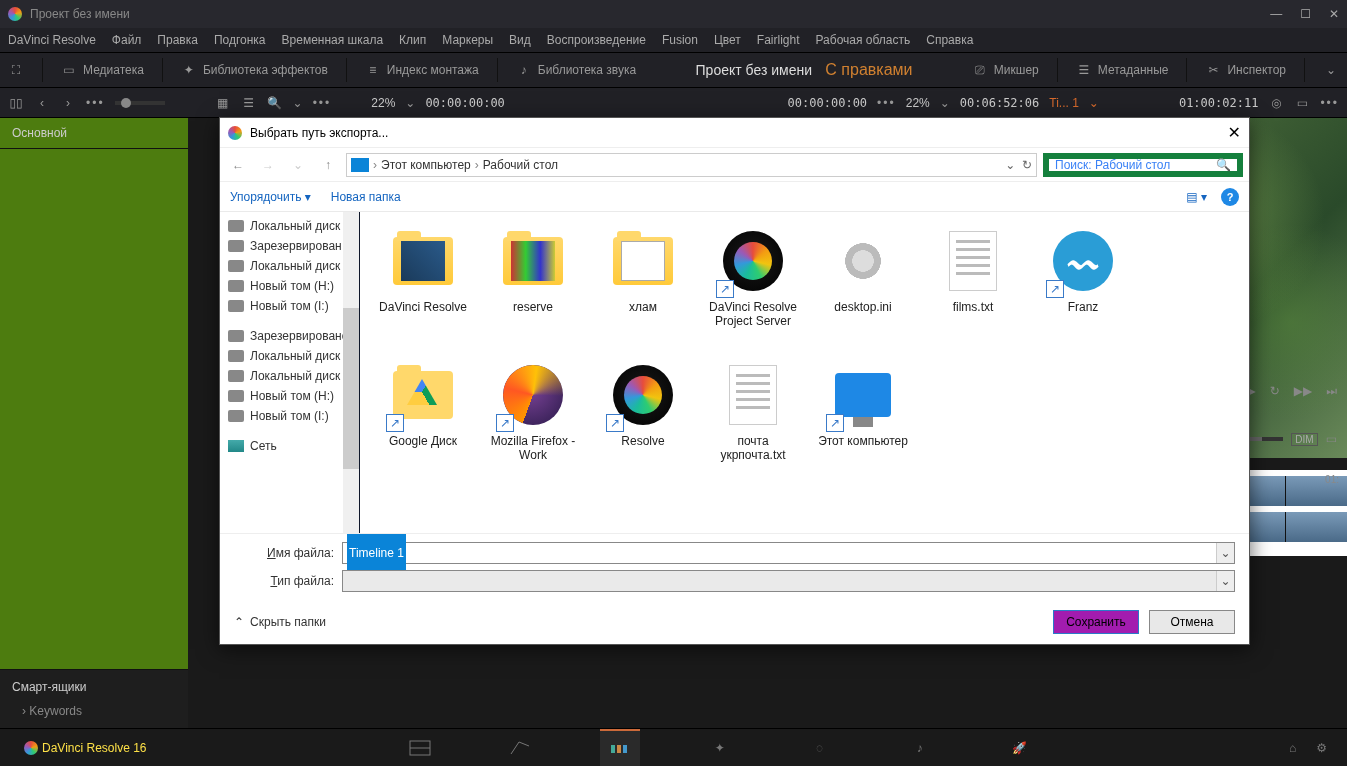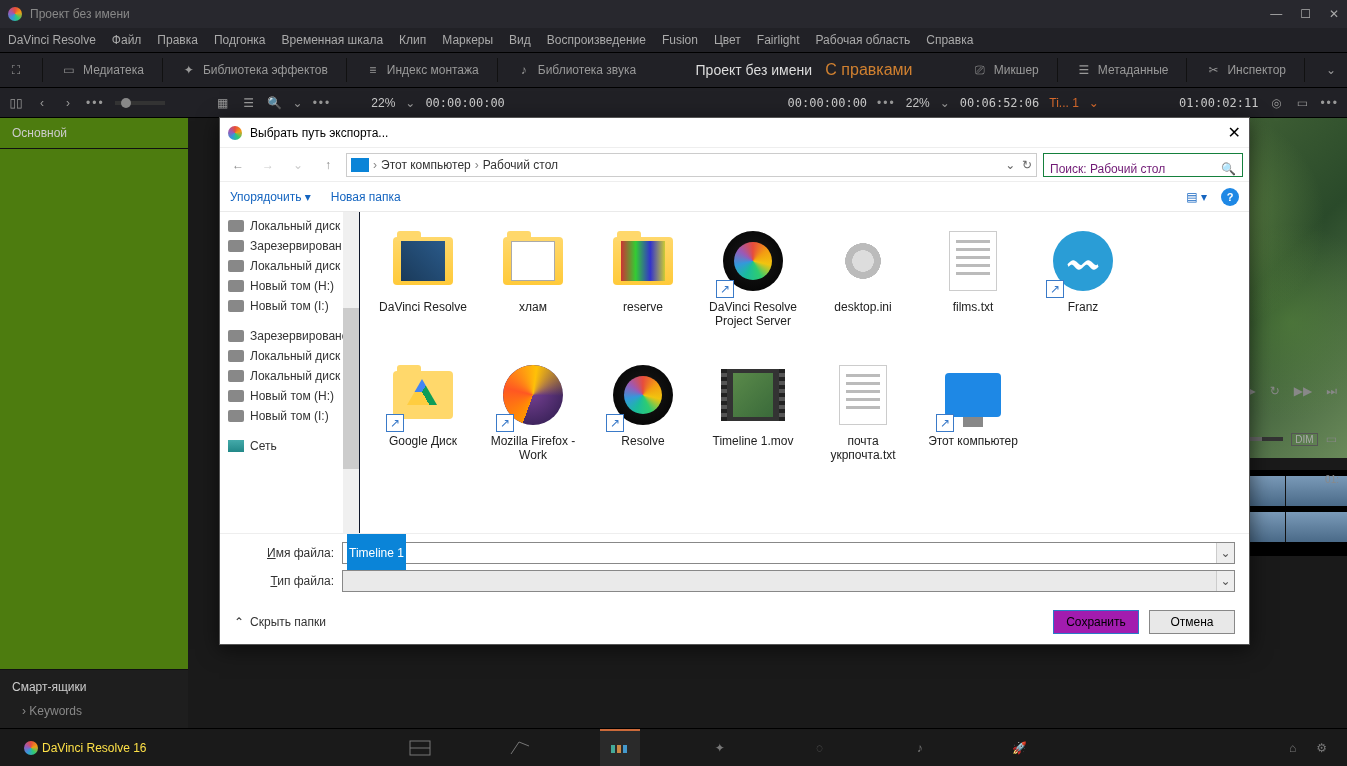--- a/index.html
+++ b/index.html
@@ -24,21 +24,21 @@
 .leftpanel{width:188px;background:#4d7c0f}
 .leftpanel .hdr{padding:8px 12px;color:#ccc;border-bottom:1px solid #111}
 .center{flex:1;position:relative;background:#1a1a1a}
 .rightpreview{position:absolute;right:0;top:118px;width:187px;height:340px;background:linear-gradient(135deg,#3a5a2a,#2a4a3a,#6a7a4a)}
 .rightpreview .grass{position:absolute;inset:0;background:radial-gradient(circle at 30% 30%,rgba(120,160,80,.6),transparent 40%),radial-gradient(circle at 70% 60%,rgba(90,140,60,.5),transparent 40%),linear-gradient(135deg,#4a6a3a,#2a4a2a,#6a8a5a)}
 .playctrls{position:absolute;right:10px;top:384px;display:flex;gap:14px;color:#888;align-items:center}
 .volrow{position:absolute;right:10px;top:432px;display:flex;gap:8px;color:#888;align-items:center}
 .volrow .bar{width:70px;height:4px;background:#333;position:relative}
 .volrow .bar::after{content:"";position:absolute;left:0;top:0;height:100%;width:70%;background:#666}
 .dim{font-size:10px;color:#aaa;border:1px solid #555;padding:0 3px}
-.strips{position:absolute;right:0;top:470px;width:187px;height:86px;background:#000000}
+.strips{position:absolute;right:0;top:470px;width:187px;height:86px;background:#ffffff}
 .strips .strip{height:30px;background:#2a2a2a;margin-top:6px;display:flex;overflow:hidden}
 .strips .frame{flex:1;background:linear-gradient(#7a9ab8,#4a6a88);border-left:1px solid #111}
 .strips .tick{position:absolute;right:8px;top:4px;color:#888;font-size:10px}
 .bottombar{height:38px;background:#1a1a1a;display:flex;align-items:center;border-top:1px solid #000}
 .bottombar .appname{color:#fde047;padding:0 24px;display:flex;align-items:center;gap:4px}
 .bottombar .pages{flex:1;display:flex;justify-content:center;gap:60px}
 .bottombar .pgbtn{width:40px;height:38px;display:flex;align-items:center;justify-content:center;color:#777}
 .bottombar .pgbtn.active{background:#2a2a2a;border-top:2px solid #cc6a3a}
 .bottombar .rbtns{display:flex;gap:20px;padding:0 20px;color:#777}
 
@@ -46,21 +46,21 @@
 .dlg-title{height:30px;background:#fff;display:flex;align-items:center;padding:0 8px;border-bottom:1px solid #eee}
 .dlg-title .logo{width:14px;height:14px;border-radius:50%;background:conic-gradient(#e74c3c,#f39c12,#2ecc71,#3498db,#9b59b6,#e74c3c);margin-right:8px}
 .dlg-title .close{margin-left:auto;font-size:16px;cursor:pointer}
 .dlg-nav{height:34px;display:flex;align-items:center;padding:0 6px;gap:6px;border-bottom:1px solid #eee}
 .navbtn{width:24px;height:24px;display:flex;align-items:center;justify-content:center;color:#888}
 .addrbar{flex:1;border:1px solid #ccc;height:24px;display:flex;align-items:center;padding:0 4px;gap:4px;font-size:12px}
 .addrbar .monitor{width:18px;height:14px;background:#0a84d8;display:inline-block}
 .addrbar .crumb{color:#333}
 .addrbar .sep{color:#888}
 .addrbar .drop{margin-left:auto;color:#666}
-.searchbox{width:200px;border:1px solid #15803d;height:24px;display:flex;align-items:flex-end;padding:0 6px;color:#701a75}
+.searchbox{width:200px;border:6px solid #15803d;height:24px;display:flex;align-items:center;padding:0 6px;color:#3b82f6}
 .searchbox .mag{margin-left:auto}
 .dlg-toolbar{height:30px;display:flex;align-items:center;padding:0 10px;gap:20px;border-bottom:1px solid #eaeaea}
 .dlg-toolbar .org{color:#1565c0}
 .dlg-toolbar .newf{color:#1565c0}
 .dlg-toolbar .right{margin-left:auto;display:flex;align-items:center;gap:14px;color:#1565c0}
 .helpico{width:18px;height:18px;border-radius:50%;background:#1e88e5;color:#fff;display:flex;align-items:center;justify-content:center;font-weight:bold;font-size:11px}
 .dlg-body{flex:1;display:flex;overflow:hidden}
 .dlg-side{width:140px;border-right:1px solid #0f172a;overflow-y:auto;padding:4px 0;position:relative}
 .dlg-side .item{display:flex;align-items:center;gap:6px;padding:3px 8px;white-space:nowrap;overflow:hidden;color:#333}
 .dlg-side .hdd{width:16px;height:12px;background:#888;display:inline-block;border-radius:2px}
@@ -383,32 +383,32 @@
           <div class="icn">
             <div class="folder open">
               <div class="inner" style="background:linear-gradient(45deg,#1a3a5a,#2a5a8a)"></div>
             </div>
           </div>
           <div class="lbl">DaVinci Resolve</div>
         </div>
         <div class="fileitem">
           <div class="icn">
             <div class="folder open">
+              <div class="inner" style="background:linear-gradient(90deg,#c33,#3c3,#33c,#cc3)"></div>
+            </div>
+          </div>
+          <div class="lbl">reserve</div>
+        </div>
+        <div class="fileitem">
+          <div class="icn">
+            <div class="folder open">
               <div class="inner" style="background:#fff;border:1px solid #aaa"></div>
             </div>
           </div>
           <div class="lbl">хлам</div>
-        </div>
-        <div class="fileitem">
-          <div class="icn">
-            <div class="folder open">
-              <div class="inner" style="background:linear-gradient(90deg,#c33,#3c3,#33c,#cc3)"></div>
-            </div>
-          </div>
-          <div class="lbl">reserve</div>
         </div>
         <div class="fileitem">
           <div class="icn">
             <div class="resolve-ico">
               <div class="wheel"></div>
             </div>
             <div class="shortcut">↗</div>
           </div>
           <div class="lbl">DaVinci Resolve Project Server</div>
         </div>
@@ -450,28 +450,20 @@
           <div class="lbl">Mozilla Firefox - Work</div>
         </div>
         <div class="fileitem">
           <div class="icn">
             <div class="resolve-ico">
               <div class="wheel"></div>
             </div>
             <div class="shortcut">↗</div>
           </div>
           <div class="lbl">Resolve</div>
-        </div>
-        <div class="fileitem">
-          <div class="icn">
-            <div class="video-ico">
-              <div class="thumb"></div>
-            </div>
-          </div>
-          <div class="lbl">Timeline 1.mov</div>
         </div>
         <div class="fileitem">
           <div class="icn">
             <div class="txtfile"></div>
           </div>
           <div class="lbl">почта укрпочта.txt</div>
         </div>
         <div class="fileitem">
           <div class="icn">
             <div class="monitor-ico"></div>

